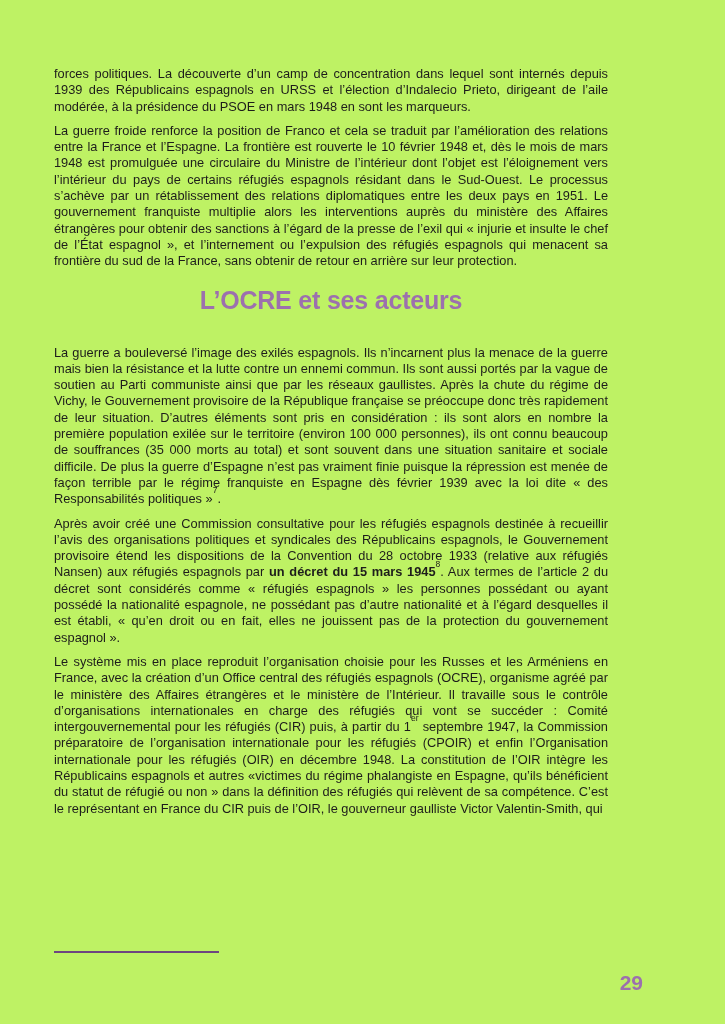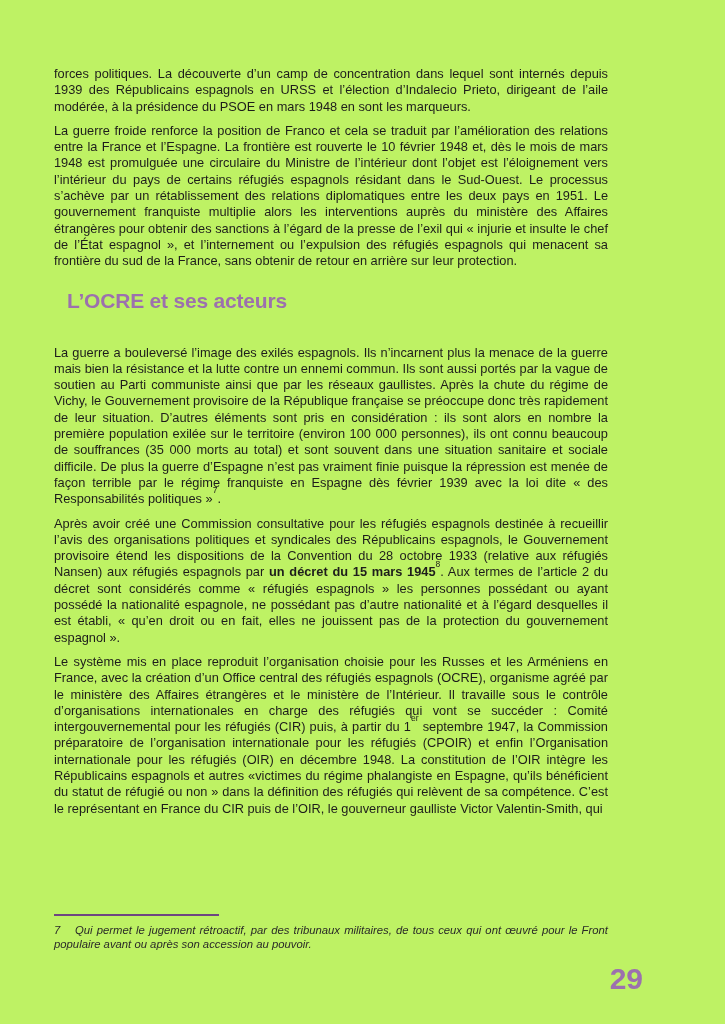--- a/index.html
+++ b/index.html
@@ -31,26 +31,26 @@
   .para strong {
     font-weight: bold;
   }
   .para sup, .supsm {
     font-size: 8.5px;
     line-height: 0;
     position: relative;
     top: -4.5px;
   }
   .heading {
-    font-size: 21px;
+    font-size: 25px;
     line-height: 23px;
     font-weight: bold;
     color: #9c70ae;
-    margin: 19px 0 33px 13px;
-    text-align: left;
+    margin: 19px 0 33px 0;
+    text-align: center;
     letter-spacing: -0.2px;
   }
   .footnotes {
     margin-top: auto;
   }
   .fn-rule {
     width: 165px;
     height: 2px;
     background: #6e4580;
     margin: 0 0 7px 0;
@@ -65,41 +65,40 @@
   .fn-num {
     display: inline-block;
     min-width: 21px;
   }
   .pagenum-row {
     text-align: right;
     margin: 12px -35px 0 0;
   }
   .pagenum {
     color: #9c70ae;
-    font-size: 30px;
+    font-size: 21px;
     font-weight: bold;
     line-height: 1;
   }
 </style>
 </head>
 <body>
 
 <div class="page">
   <div class="text-column">
       <p class="para"><span>forces politiques. La découverte d’un camp de concentration dans lequel sont internés depuis 1939 des Républicains espagnols en URSS et l’élection d’Indalecio Prieto, dirigeant de l’aile modérée, à la présidence du PSOE en mars 1948 en sont les marqueurs.</span></p>
       <p class="para"><span>La guerre froide renforce la position de Franco et cela se traduit par l’amélioration des relations entre la France et l’Espagne. La frontière est rouverte le 10 février 1948 et, dès le mois de mars 1948 est promulguée une circulaire du Ministre de l’intérieur dont l’objet est l’éloignement vers l’intérieur du pays de certains réfugiés espagnols résidant dans le Sud-Ouest. Le processus s’achève par un rétablissement des relations diplomatiques entre les deux pays en 1951. Le gouvernement franquiste multiplie alors les interventions auprès du ministère des Affaires étrangères pour obtenir des sanctions à l’égard de la presse de l’exil qui « injurie et insulte le chef de l’État espagnol », et l’internement ou l’expulsion des réfugiés espagnols qui menacent sa frontière du sud de la France, sans obtenir de retour en arrière sur leur protection.</span></p>
       <h2 class="heading">L’OCRE et ses acteurs</h2>
       <p class="para"><span>La guerre a bouleversé l’image des exilés espagnols. Ils n’incarnent plus la menace de la guerre mais bien la résistance et la lutte contre un ennemi commun. Ils sont aussi portés par la vague de soutien au Parti communiste ainsi que par les réseaux gaullistes. Après la chute du régime de Vichy, le Gouvernement provisoire de la République française se préoccupe donc très rapidement de leur situation. D’autres éléments sont pris en considération : ils sont alors en nombre la première population exilée sur le territoire (environ 100 000 personnes), ils ont connu beaucoup de souffrances (35 000 morts au total) et sont souvent dans une situation sanitaire et sociale difficile. De plus la guerre d’Espagne n’est pas vraiment finie puisque la répression est menée de façon terrible par le régime franquiste en Espagne dès février 1939 avec la loi dite « des Responsabilités politiques »</span><sup>7</sup><span>.</span></p>
       <p class="para"><span>Après avoir créé une Commission consultative pour les réfugiés espagnols destinée à recueillir l’avis des organisations politiques et syndicales des Républicains espagnols, le Gouvernement provisoire étend les dispositions de la Convention du 28 octobre 1933 (relative aux réfugiés Nansen) aux réfugiés espagnols par </span><strong>un décret du 15 mars 1945</strong><sup>8</sup><span>. Aux termes de l’article 2 du décret sont considérés comme « réfugiés espagnols » les personnes possédant ou ayant possédé la nationalité espagnole, ne possédant pas d’autre nationalité et à l’égard desquelles il est établi, « qu’en droit ou en fait, elles ne jouissent pas de la protection du gouvernement espagnol ».</span></p>
       <p class="para"><span>Le système mis en place reproduit l’organisation choisie pour les Russes et les Arméniens en France, avec la création d’un Office central des réfugiés espagnols (OCRE), organisme agréé par le ministère des Affaires étrangères et le ministère de l’Intérieur. Il travaille sous le contrôle d’organisations internationales en charge des réfugiés qui vont se succéder : Comité intergouvernemental pour les réfugiés (CIR) puis, à partir du 1</span><sup>er</sup><span> septembre 1947, la Commission préparatoire de l’organisation internationale pour les réfugiés (CPOIR) et enfin l’Organisation internationale pour les réfugiés (OIR) en décembre 1948. La constitution de l’OIR intègre les Républicains espagnols et autres «victimes du régime phalangiste en Espagne, qu’ils bénéficient du statut de réfugié ou non » dans la définition des réfugiés qui relèvent de sa compétence. C’est le représentant en France du CIR puis de l’OIR, le gouverneur gaulliste Victor Valentin-Smith, qui</span></p>
     </div>
 
   <div class="footnotes">
     <div class="fn-rule"></div>
     <div>
-        <div class="footnote"><span class="fn-num">7</span><span>Qui permet le jugement rétroactif, par des tribunaux militaires, de tous ceux qui ont œuvré pour le Front populaire avant ou après son accession au pouvoir.</span></div>
       </div>
   </div>
 
   <div class="pagenum-row">
     <span class="pagenum">29</span>
   </div>
 </div>
 
 </body></html>

